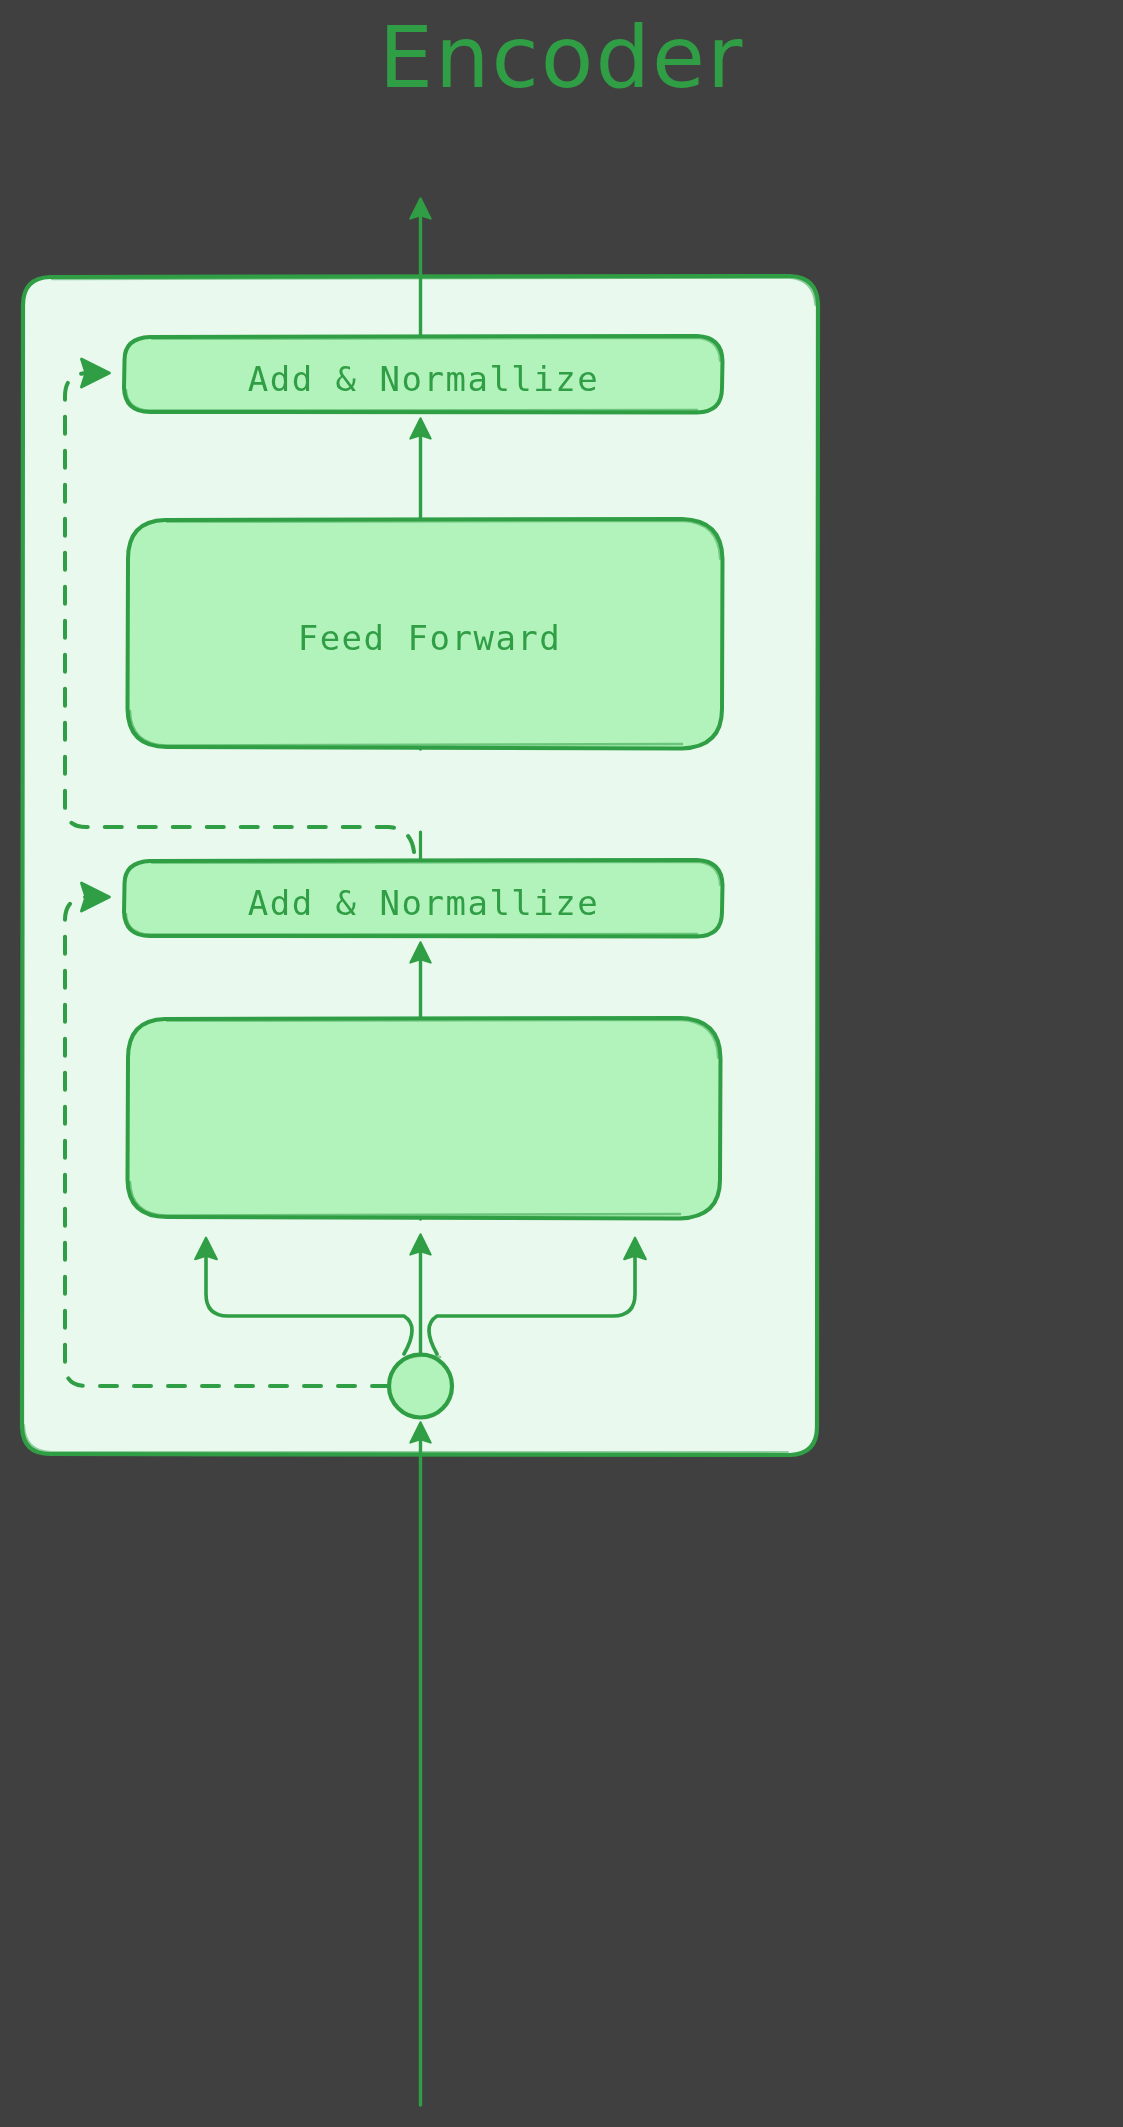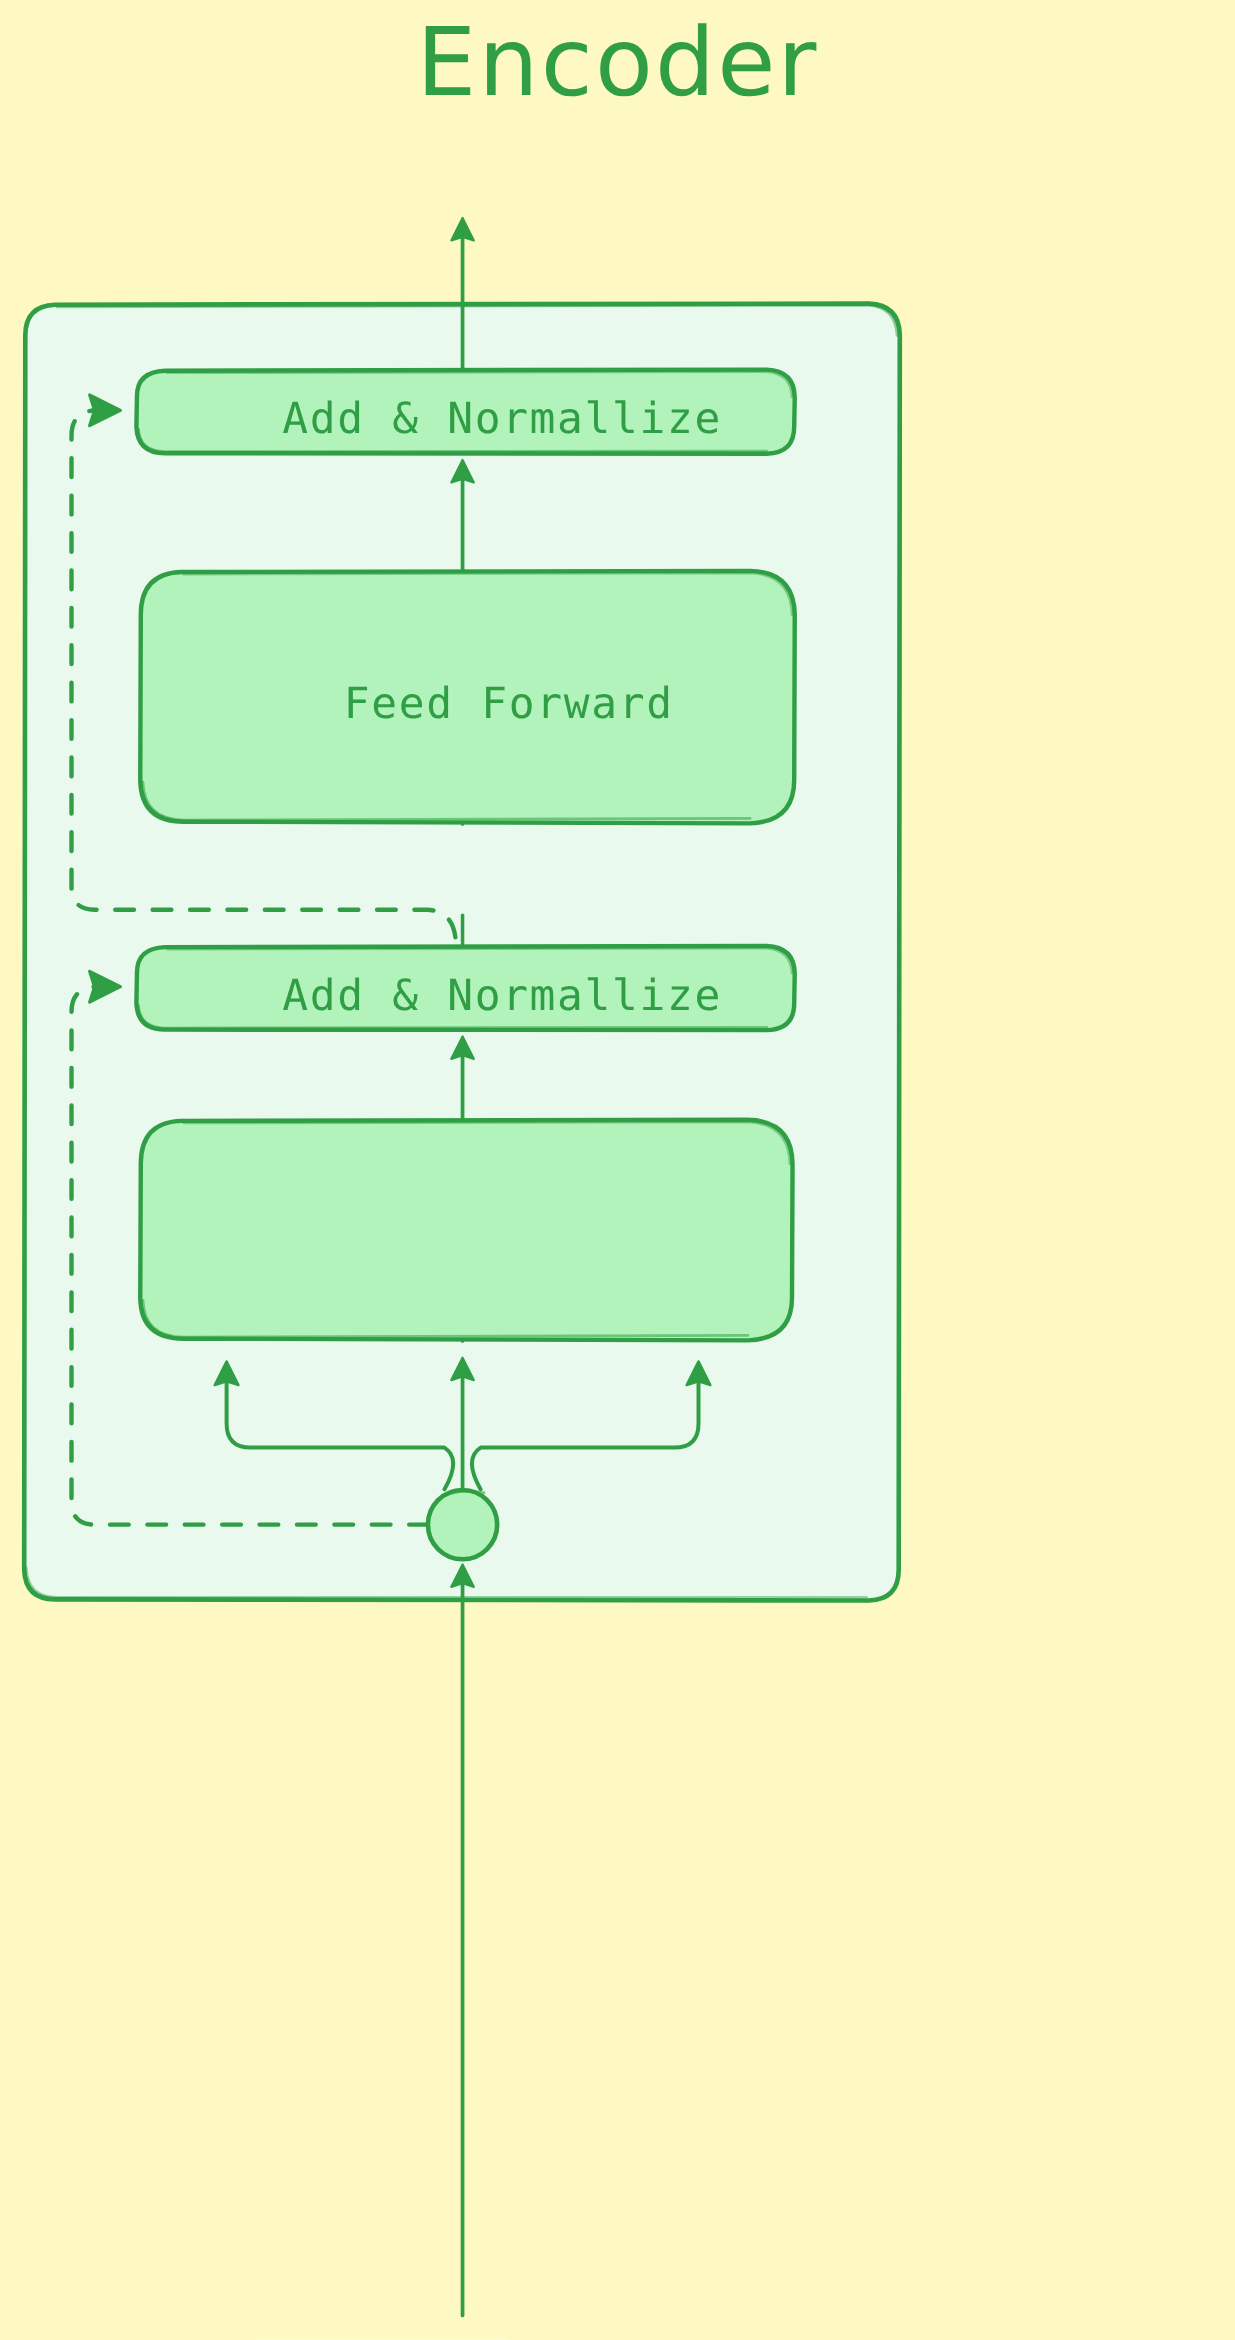--- a/index.html
+++ b/index.html
@@ -18,33 +18,32 @@
     color:#2f9e44;
     top:8px;
     line-height:1.15;
     user-select:none;
   }
 
   .nodeLabel{
     position:absolute;
     text-align:center;
     font-family:"DejaVu Sans Mono","Liberation Mono",monospace;
-    font-size:39px;
+    font-size:34px;
     letter-spacing:1.5px;
     color:#2f9e44;
     user-select:none;
     pointer-events:none;
-    padding-left:33px;
   }
   .hit{position:absolute;background:transparent;}
 </style>
 </head>
 <body>
 
-<div id="stage" style="background: #fef9c3;">
+<div id="stage" style="background: #404040;">
 
   <div class="ttl" style="color: rgb(47, 158, 68);">Encoder</div>
 
   <svg id="canvas" viewBox="0 0 1123 2127" xmlns="http://www.w3.org/2000/svg">
     <defs>
       <marker id="ah" viewBox="0 0 12 12" refX="6.2" refY="6" markerWidth="7.2" markerHeight="7.2" orient="auto-start-reverse" markerUnits="strokeWidth">
         <path d="M1 1 L11 6 L1 11 L2.6 6 Z" fill="#2f9e44" stroke="#2f9e44" stroke-width="1" stroke-linejoin="round"></path>
       </marker>
       <marker id="ah2" viewBox="0 0 12 12" refX="6.2" refY="6" markerWidth="8.4" markerHeight="8.4" orient="auto-start-reverse" markerUnits="strokeWidth">
         <path d="M1 1 L11 6 L1 11 L2.6 6 Z" fill="#2f9e44" stroke="#2f9e44" stroke-width="1" stroke-linejoin="round"></path>

